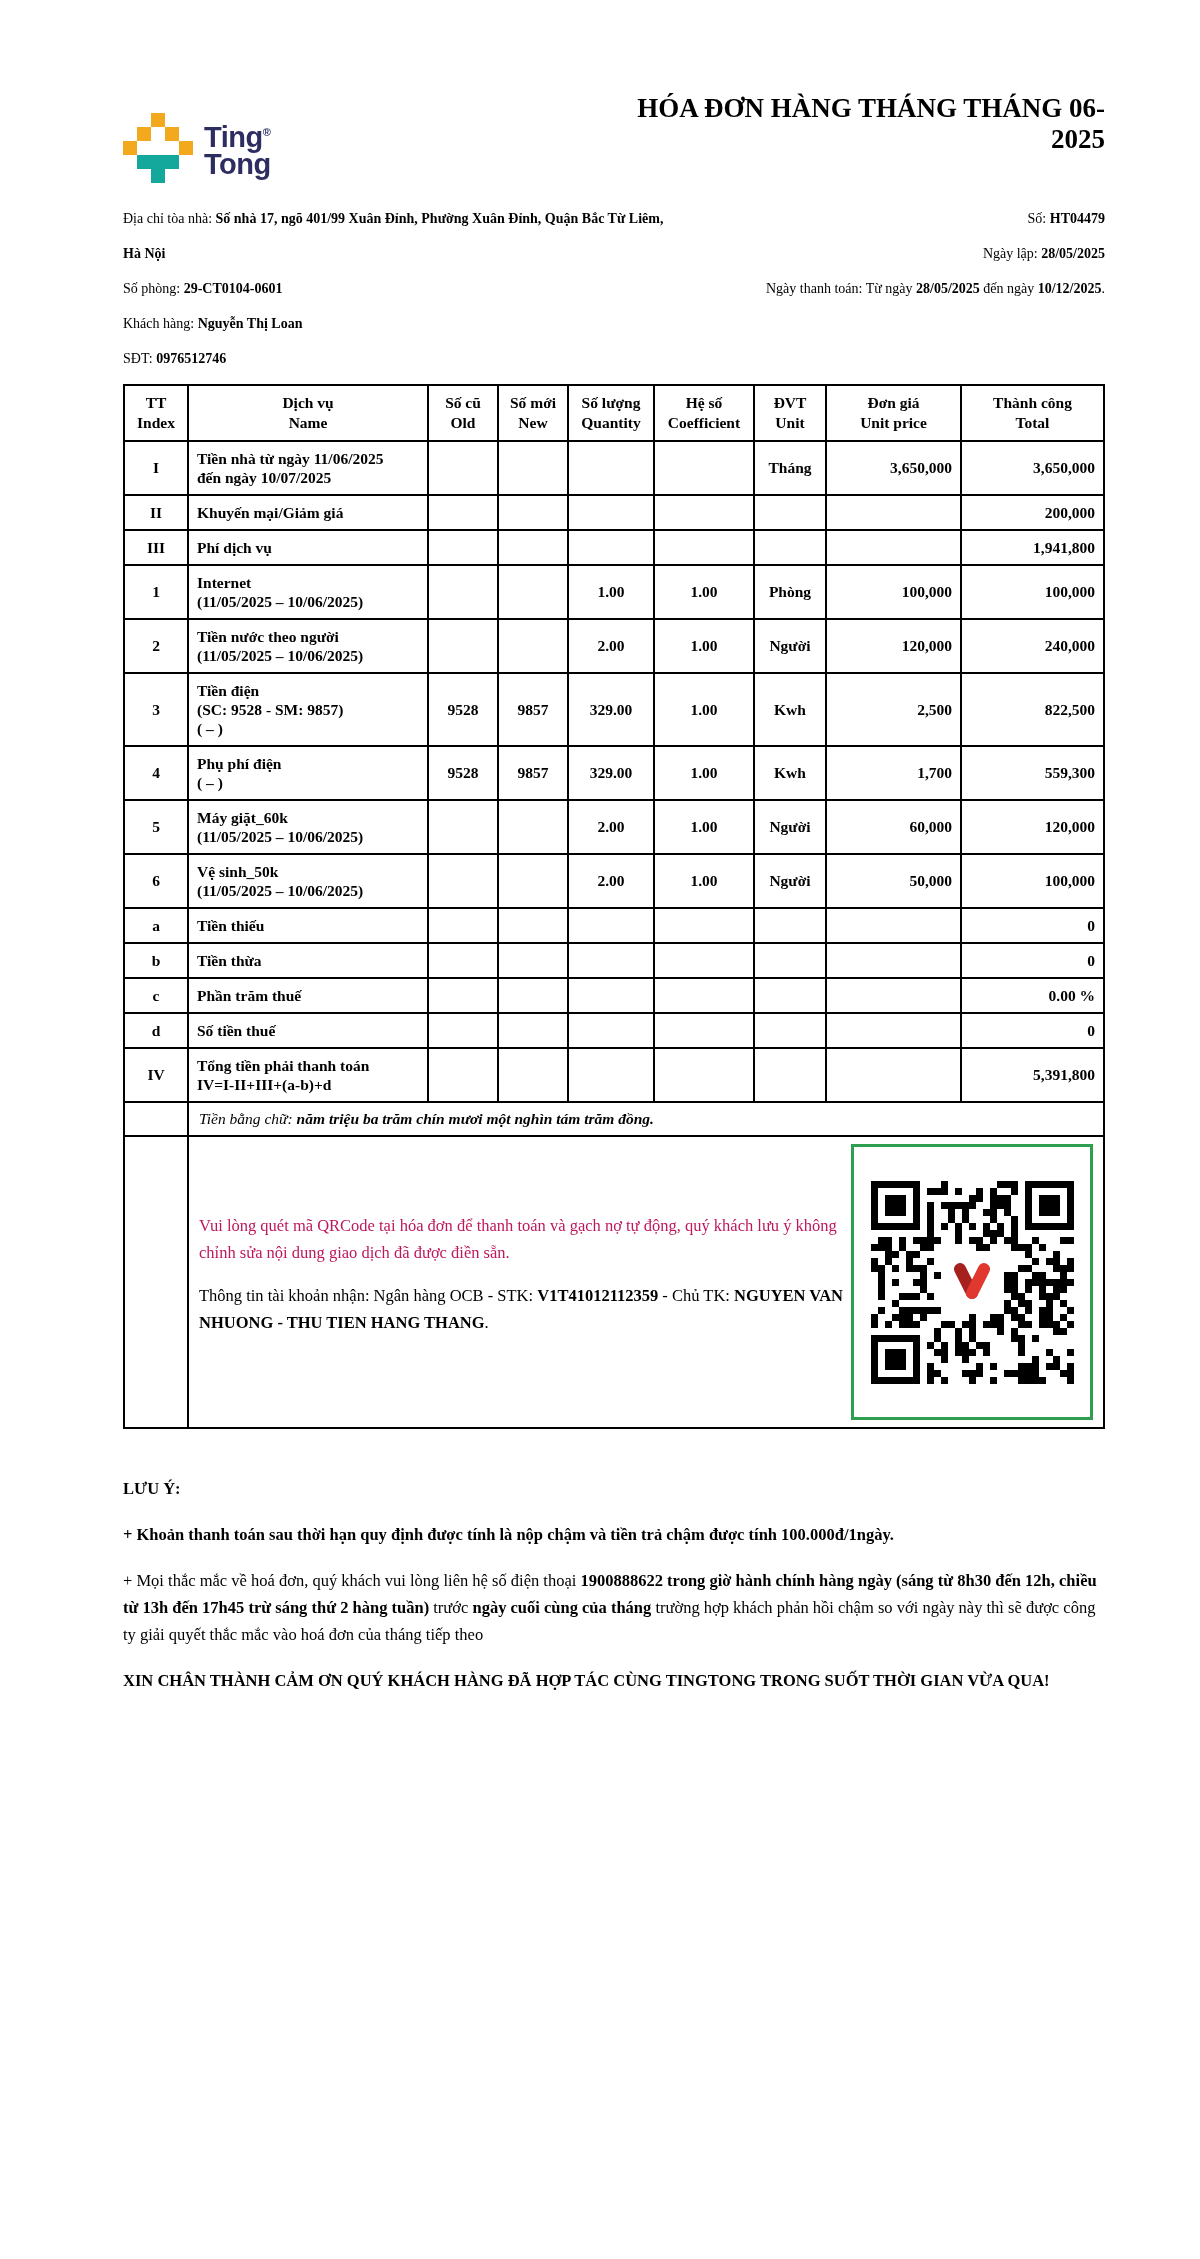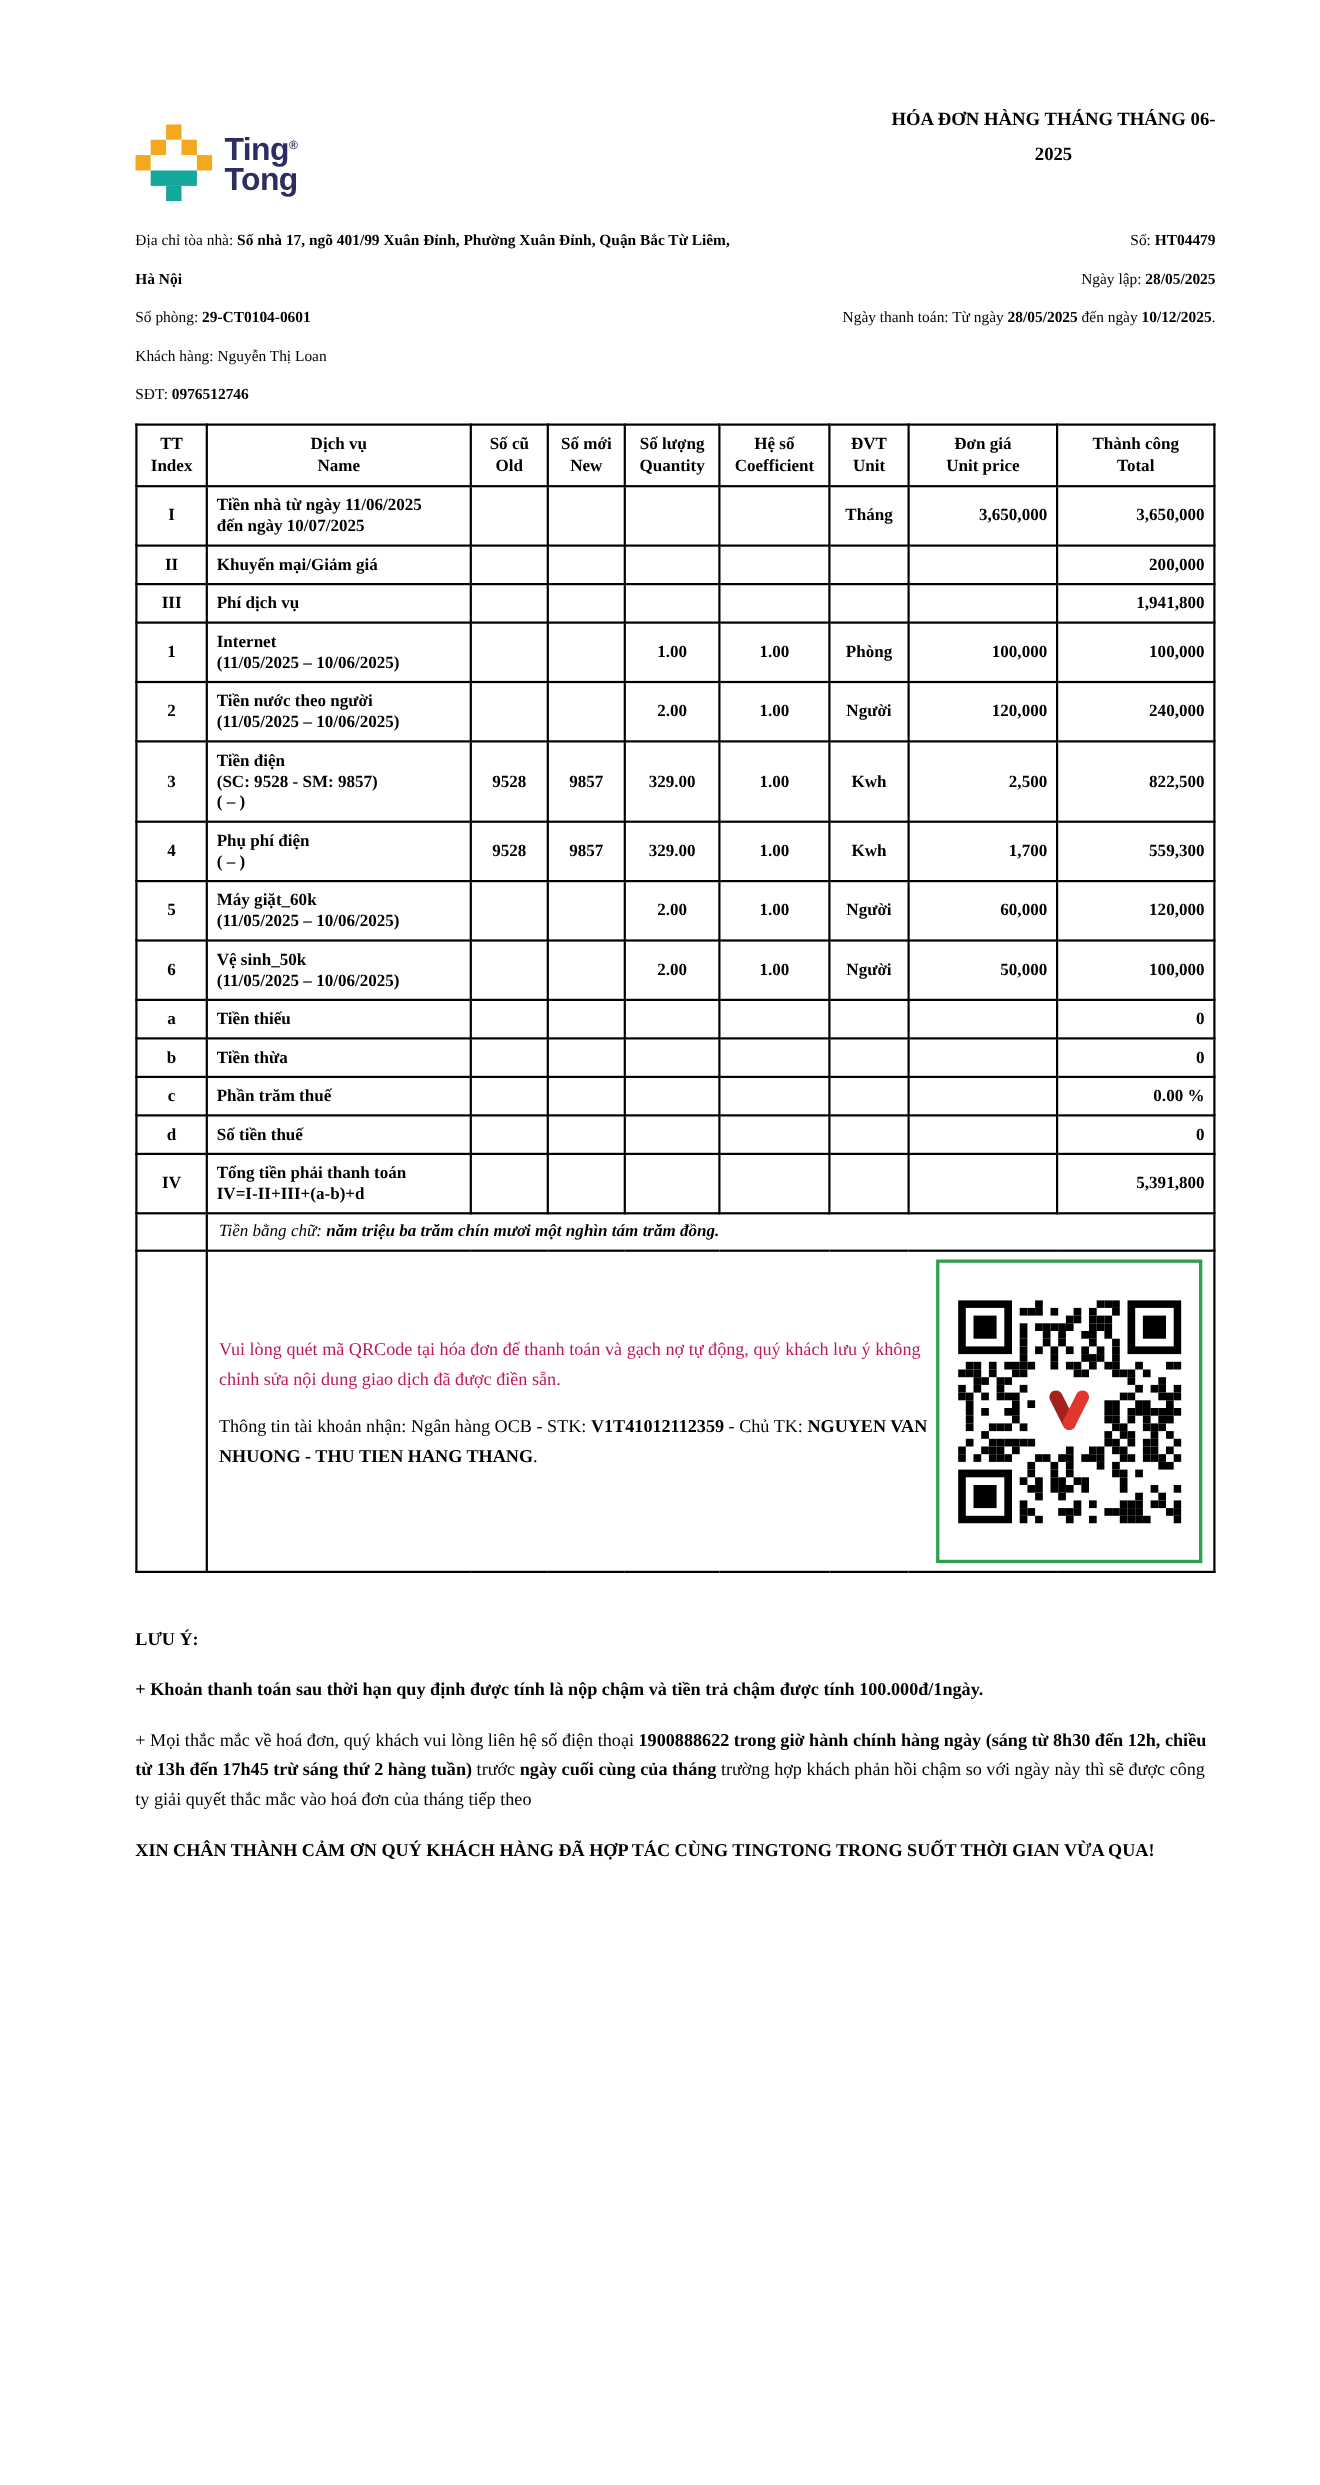--- a/index.html
+++ b/index.html
@@ -10,21 +10,21 @@
   .content{position:absolute;left:123px;top:0;width:982px;}
   
   .header{display:flex;justify-content:space-between;align-items:flex-start;padding-top:93px;}
   .logo{display:flex;gap:11px;margin-top:20px;align-items:flex-start;}
   .logo-text{
     font-family:"Liberation Sans", sans-serif;font-weight:bold;
     font-size:29px;line-height:27px;letter-spacing:-0.5px;margin-top:6px;
   }
   .logo-text sup{font-size:11px;vertical-align:super;}
   .doc-title{
-    text-align:center;font-weight:bold;font-size:17px;line-height:31px;
+    text-align:right;font-weight:bold;font-size:27px;line-height:31px;
     white-space:pre-line;max-width:470px;
   }
   
   .info{display:flex;justify-content:space-between;margin-top:14px;font-size:14px;}
   .info-left{flex:0 0 545px;}
   .info-right{flex:1;text-align:right;}
   .info .line{line-height:35px;}
   
   table.invoice{
     border-collapse:collapse;margin-top:8px;width:980px;table-layout:fixed;
@@ -85,21 +85,21 @@
         </div>
       </div>
       <div class="doc-title">HÓA ĐƠN HÀNG THÁNG THÁNG 06-
 2025</div>
     </div>
 
     <div class="info">
       <div class="info-left" id="info-left">
           <div class="line"><span>Địa chỉ tòa nhà: </span><span style="font-weight: bold;">Số nhà  17, ngõ 401/99 Xuân Đỉnh, Phường Xuân Đỉnh, Quận Bắc Từ Liêm, Hà Nội</span></div>
           <div class="line"><span>Số phòng: </span><span style="font-weight: bold;">29-CT0104-0601</span></div>
-          <div class="line"><span>Khách hàng: </span><span style="font-weight: normal;">Nguyễn Thị Loan</span></div>
+          <div class="line"><span>Khách hàng: </span><span style="font-weight: bold;">Nguyễn Thị Loan</span></div>
           <div class="line"><span>SĐT: </span><span style="font-weight: bold;">0976512746</span></div>
         </div>
       <div class="info-right" id="info-right">
           <div class="line"><span>Số: </span><span style="font-weight: bold;">HT04479</span></div>
           <div class="line"><span>Ngày lập: </span><span style="font-weight: bold;">28/05/2025</span></div>
           <div class="line"><span>Ngày thanh toán: Từ ngày </span><span style="font-weight: bold;">28/05/2025</span><span> đến ngày </span><span style="font-weight: bold;">10/12/2025</span><span>.</span></div>
         </div>
     </div>
 
     <table class="invoice">

